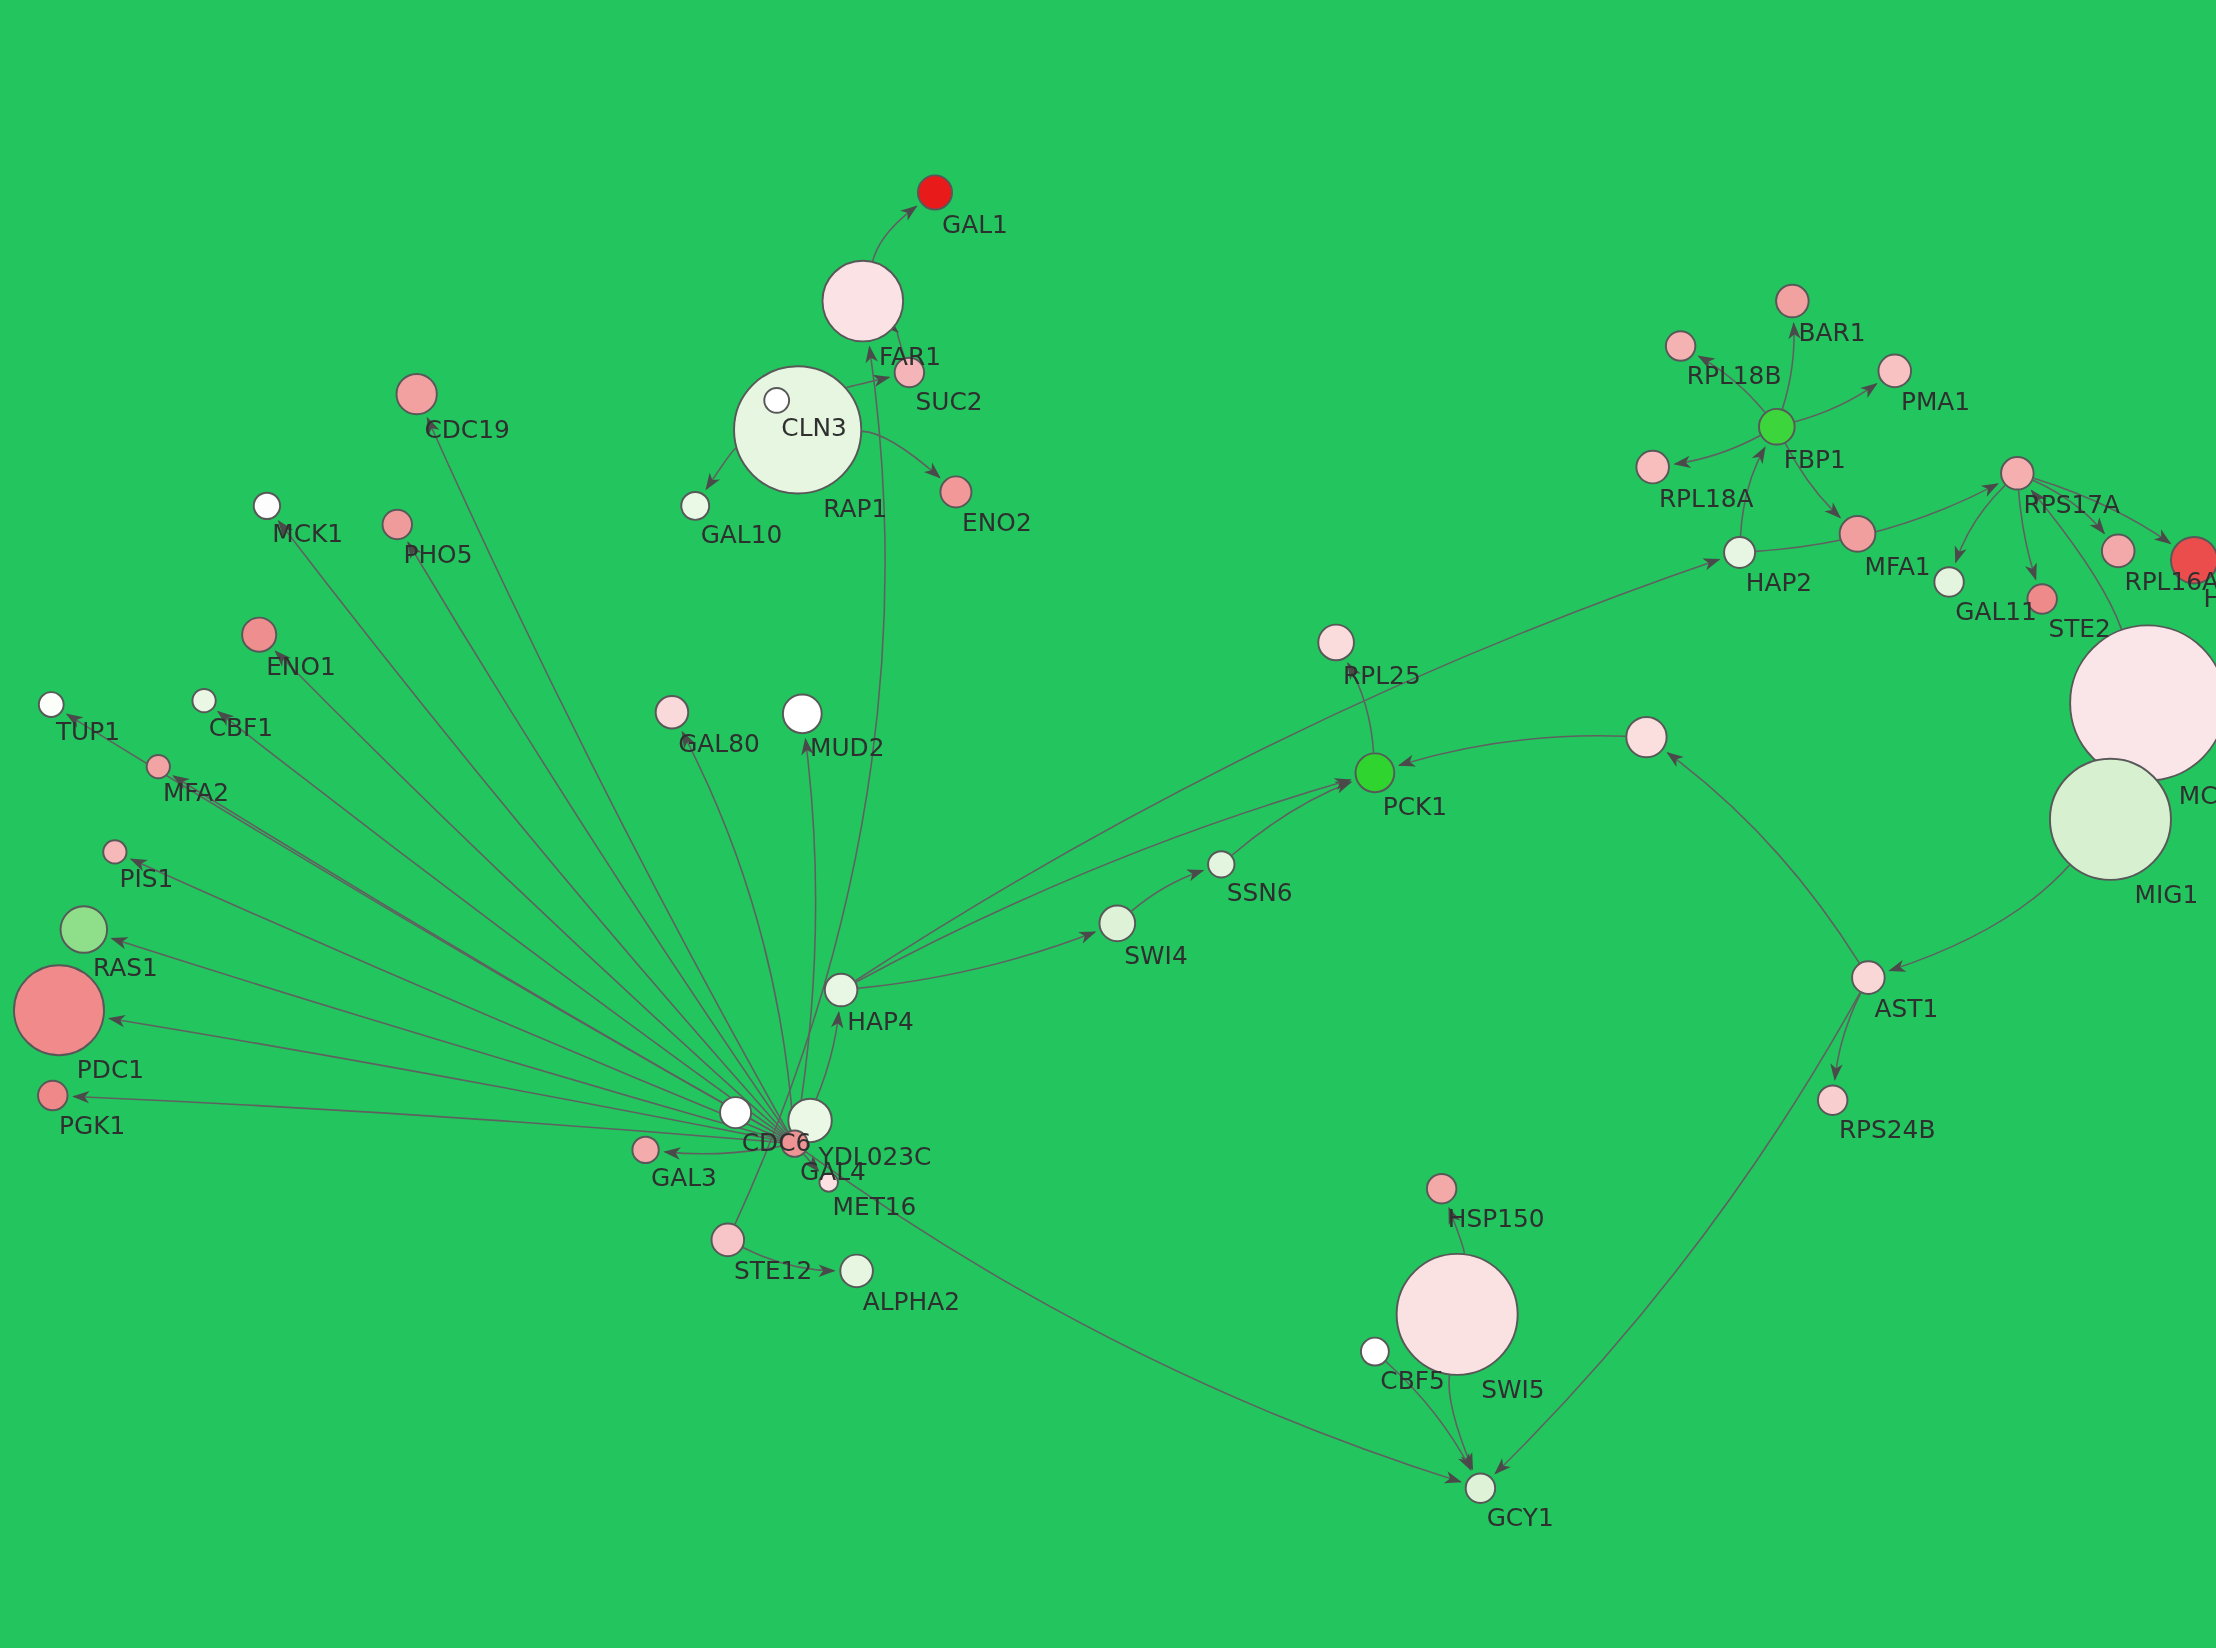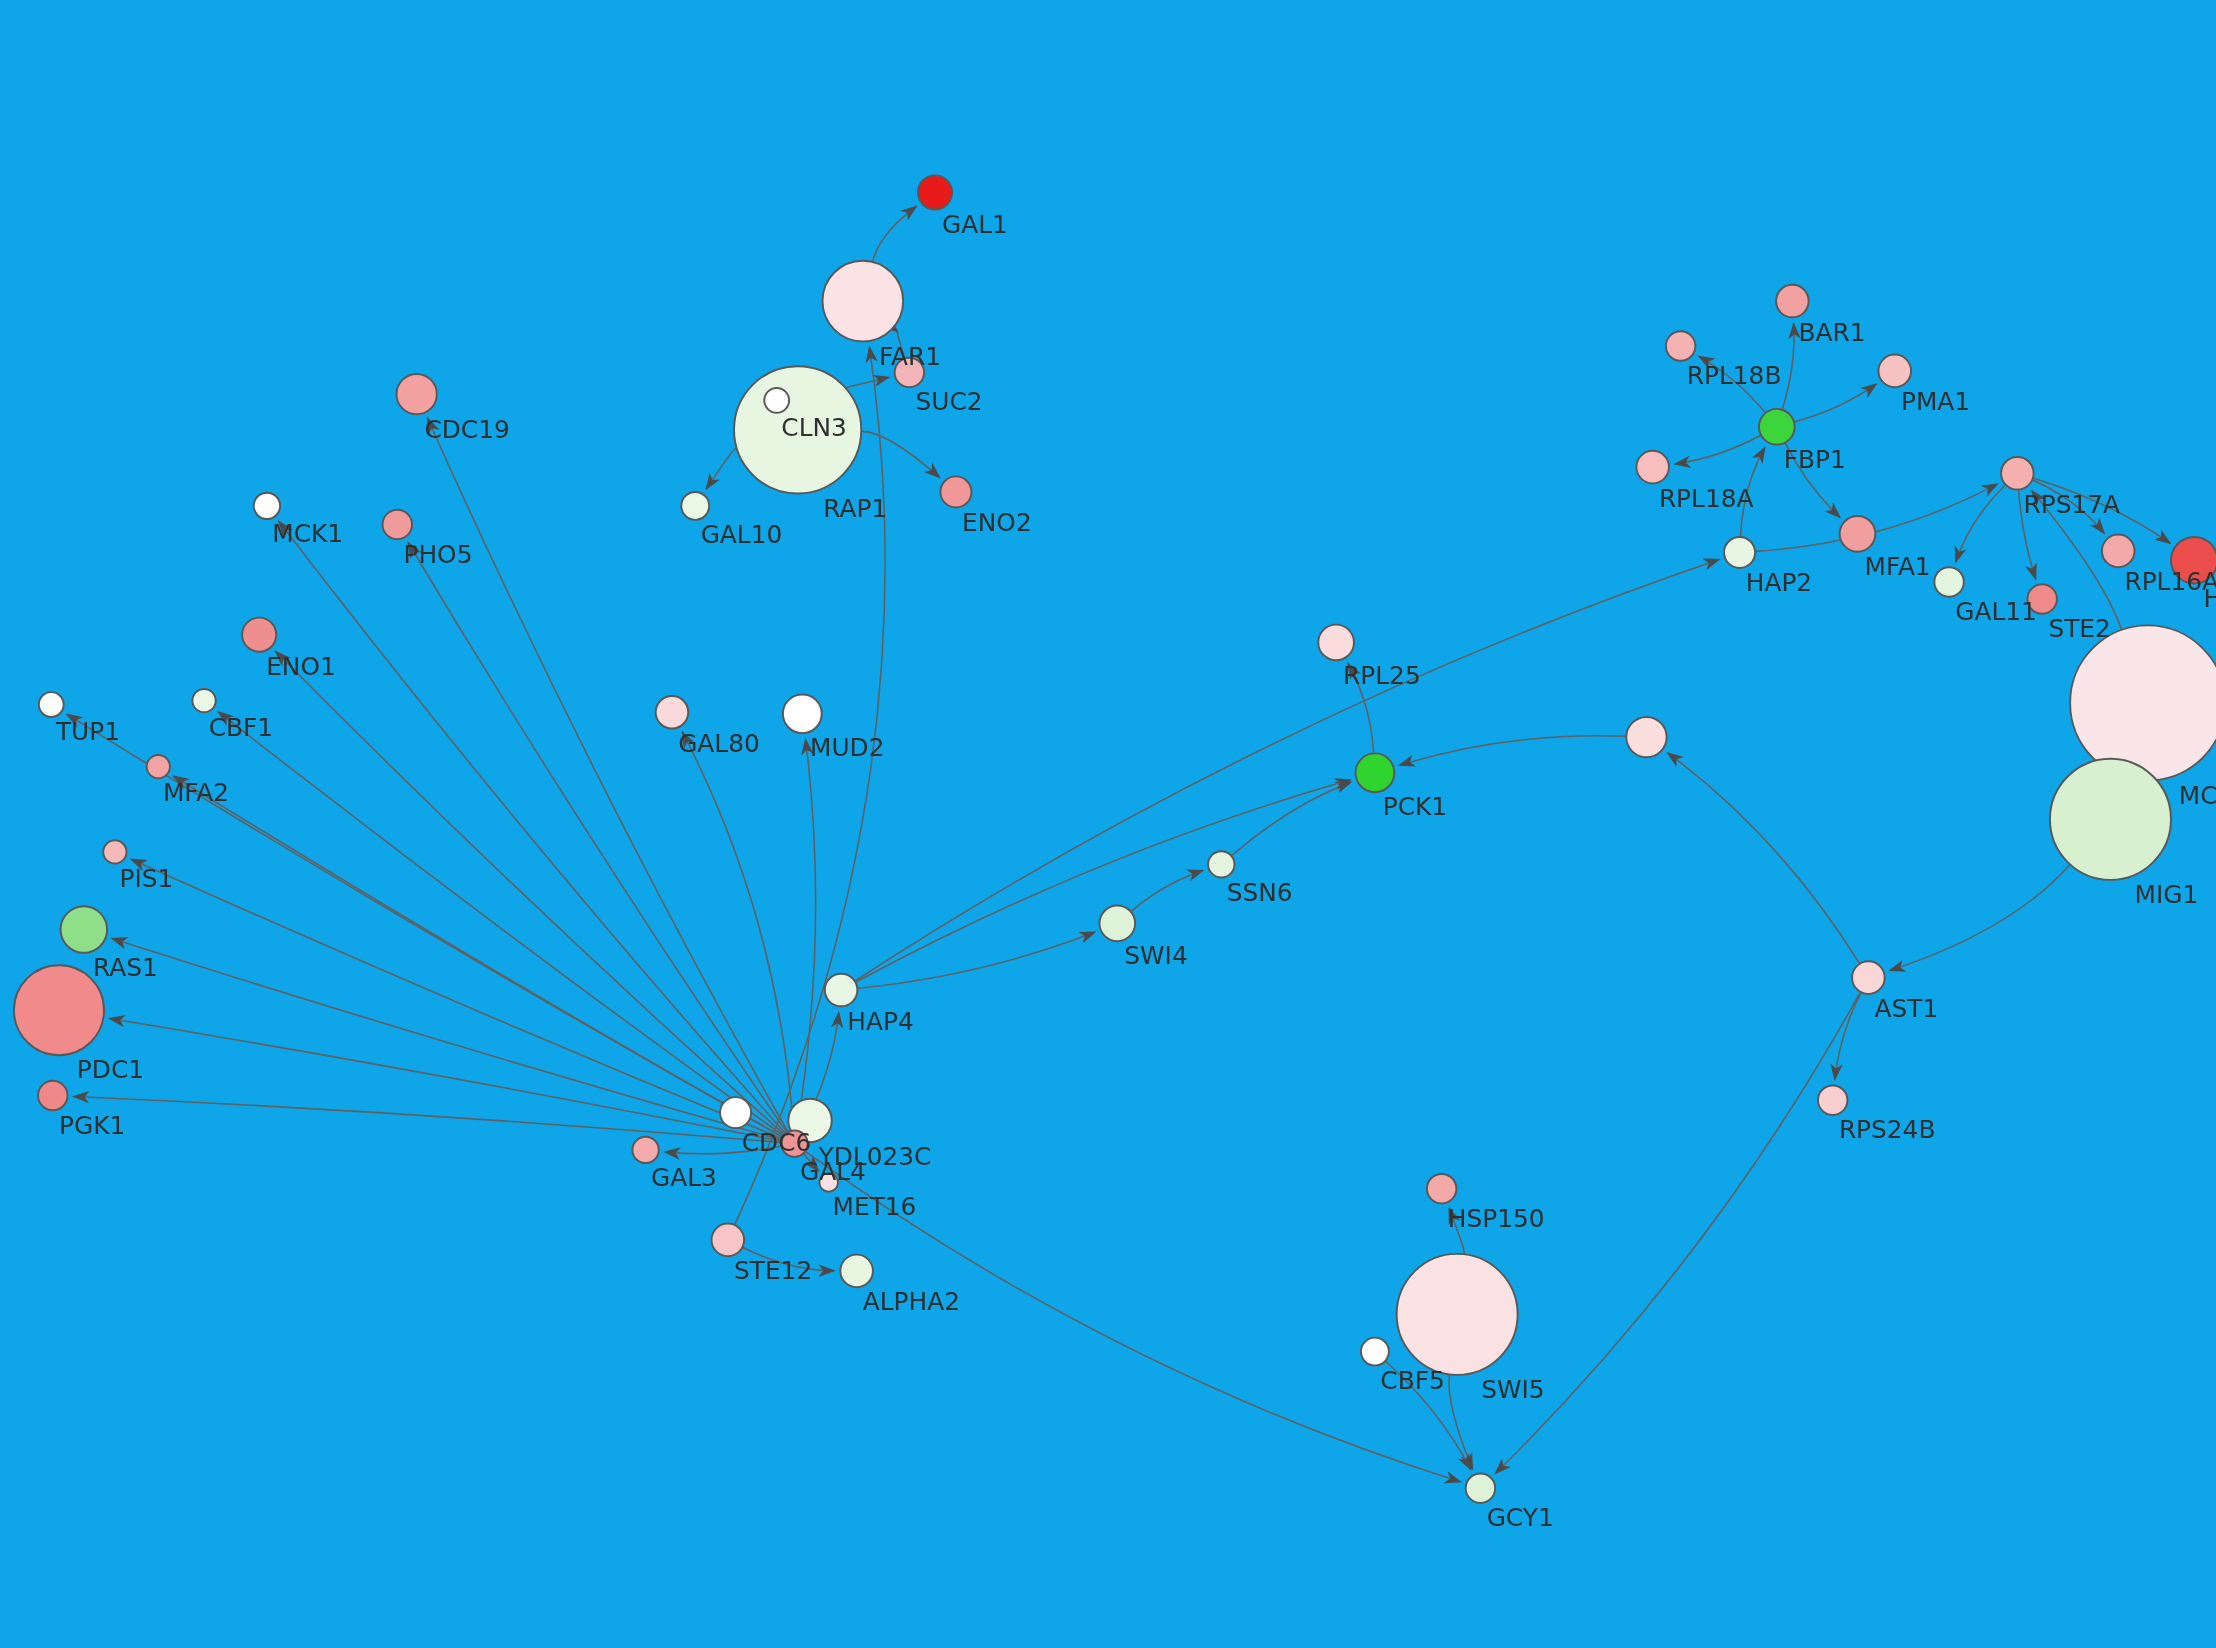--- a/index.html
+++ b/index.html
@@ -7,21 +7,21 @@
     padding: 0;
     background: #ffffff;
     width: 2216px;
     height: 1648px;
     font-family: "DejaVu Sans", "Liberation Sans", sans-serif;
   }
   .canvas-wrap {
     position: relative;
     width: 2216px;
     height: 1648px;
-    background: #0ea5e9;
+    background: #22c55e;
     overflow: hidden;
   }
   svg { display: block; }
   .node-label {
     font-family: "DejaVu Sans", "Liberation Sans", sans-serif;
     font-size: 32px;
     user-select: none;
   }
 </style>
 </head>

